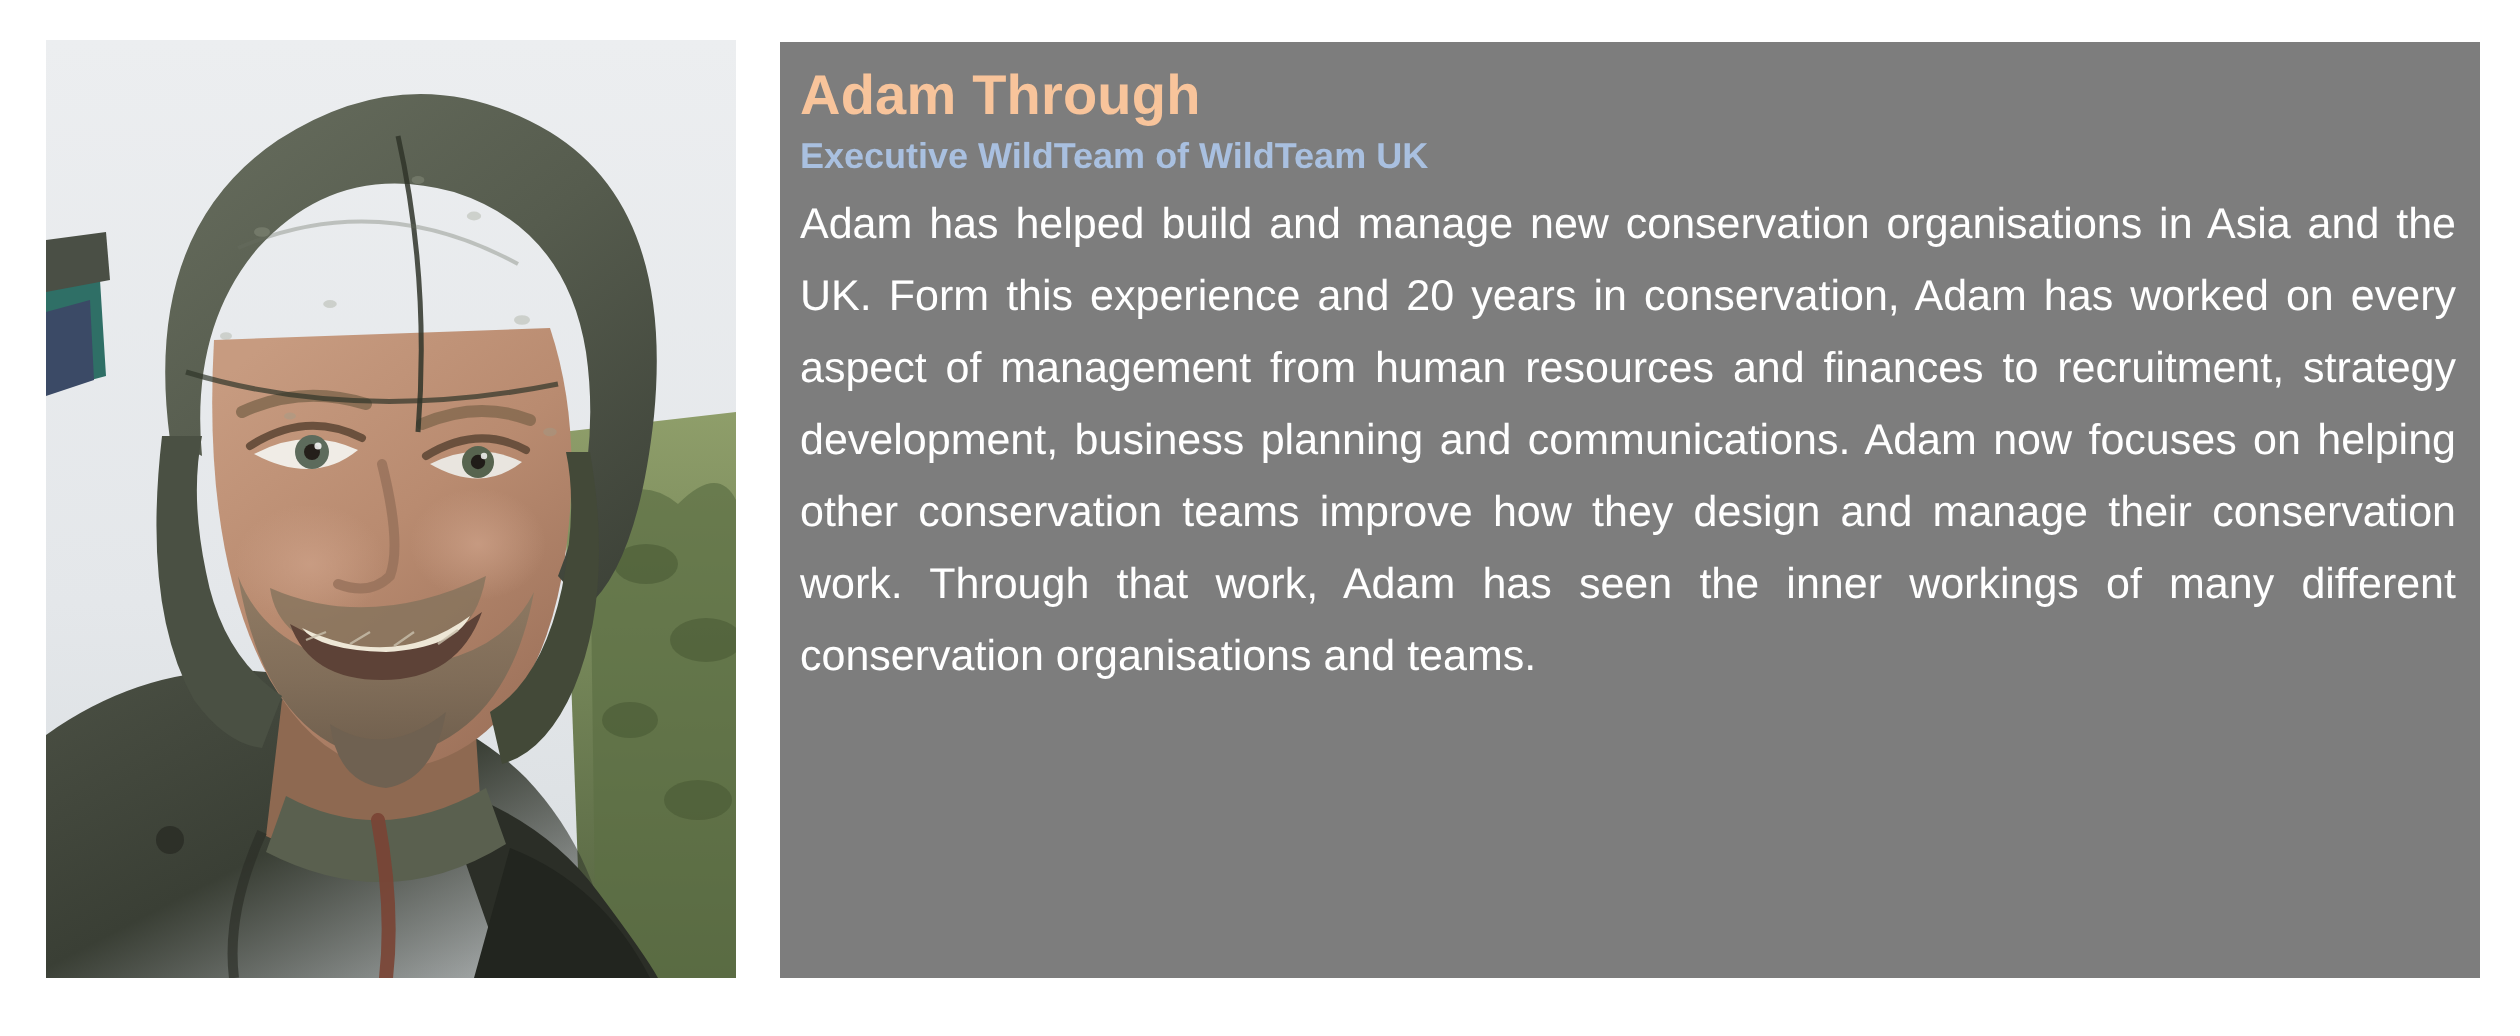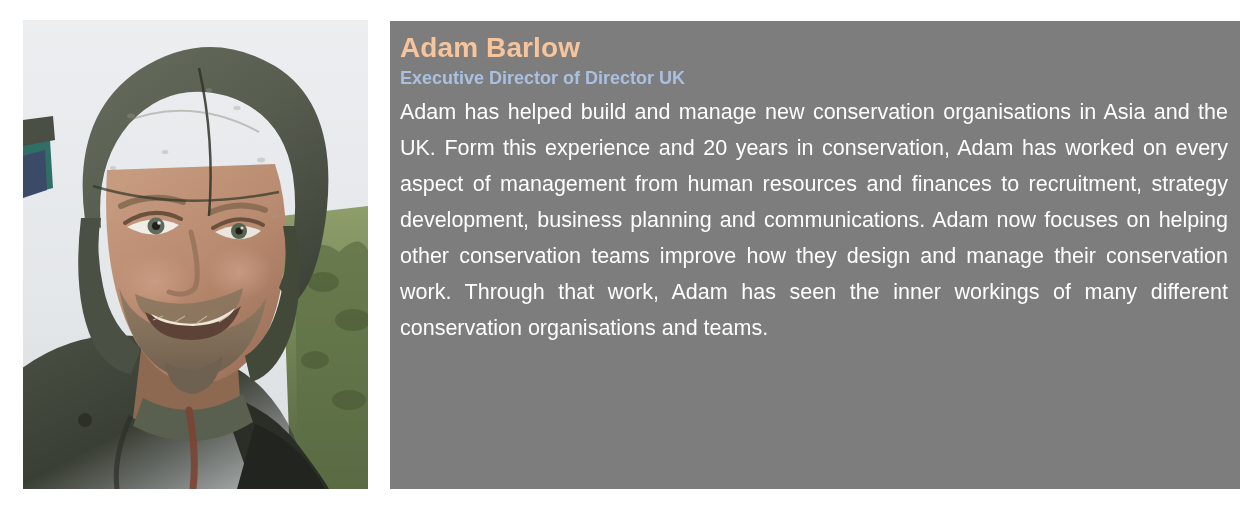--- a/index.html
+++ b/index.html
@@ -198,18 +198,18 @@
       </g>
 
       <path d="M120 378 q48 26 100 -4 l10 28 q-58 36 -120 4 Z" fill="#5a604f"></path>
       <path d="M166 390 q8 44 4 79" stroke="#7a4434" stroke-width="7" fill="none" stroke-linecap="round" opacity="0.9"></path>
       <path d="M108 396 q-18 40 -14 73" stroke="#2c2f28" stroke-width="5" fill="none" opacity="0.7"></path>
       <circle cx="62" cy="400" r="7" fill="#2a2d26" opacity="0.85"></circle>
     </svg>
   </div>
 
   <div class="panel">
-    <div class="person-name">Adam Barlow</div>
-    <div class="person-role">Executive Director of Director UK</div>
+    <div class="person-name">Adam Through</div>
+    <div class="person-role">Executive WildTeam of WildTeam UK</div>
     <div class="person-bio">Adam has helped build and manage new conservation organisations in Asia and the UK. Form this experience and 20 years in conservation, Adam has worked on every aspect of management from human resources and finances to recruitment, strategy development, business planning and communications. Adam now focuses on helping other conservation teams improve how they design and manage their conservation work. Through that work, Adam has seen the inner workings of many different conservation organisations and teams.</div>
   </div>
 
 </div>
 
 </body></html>

